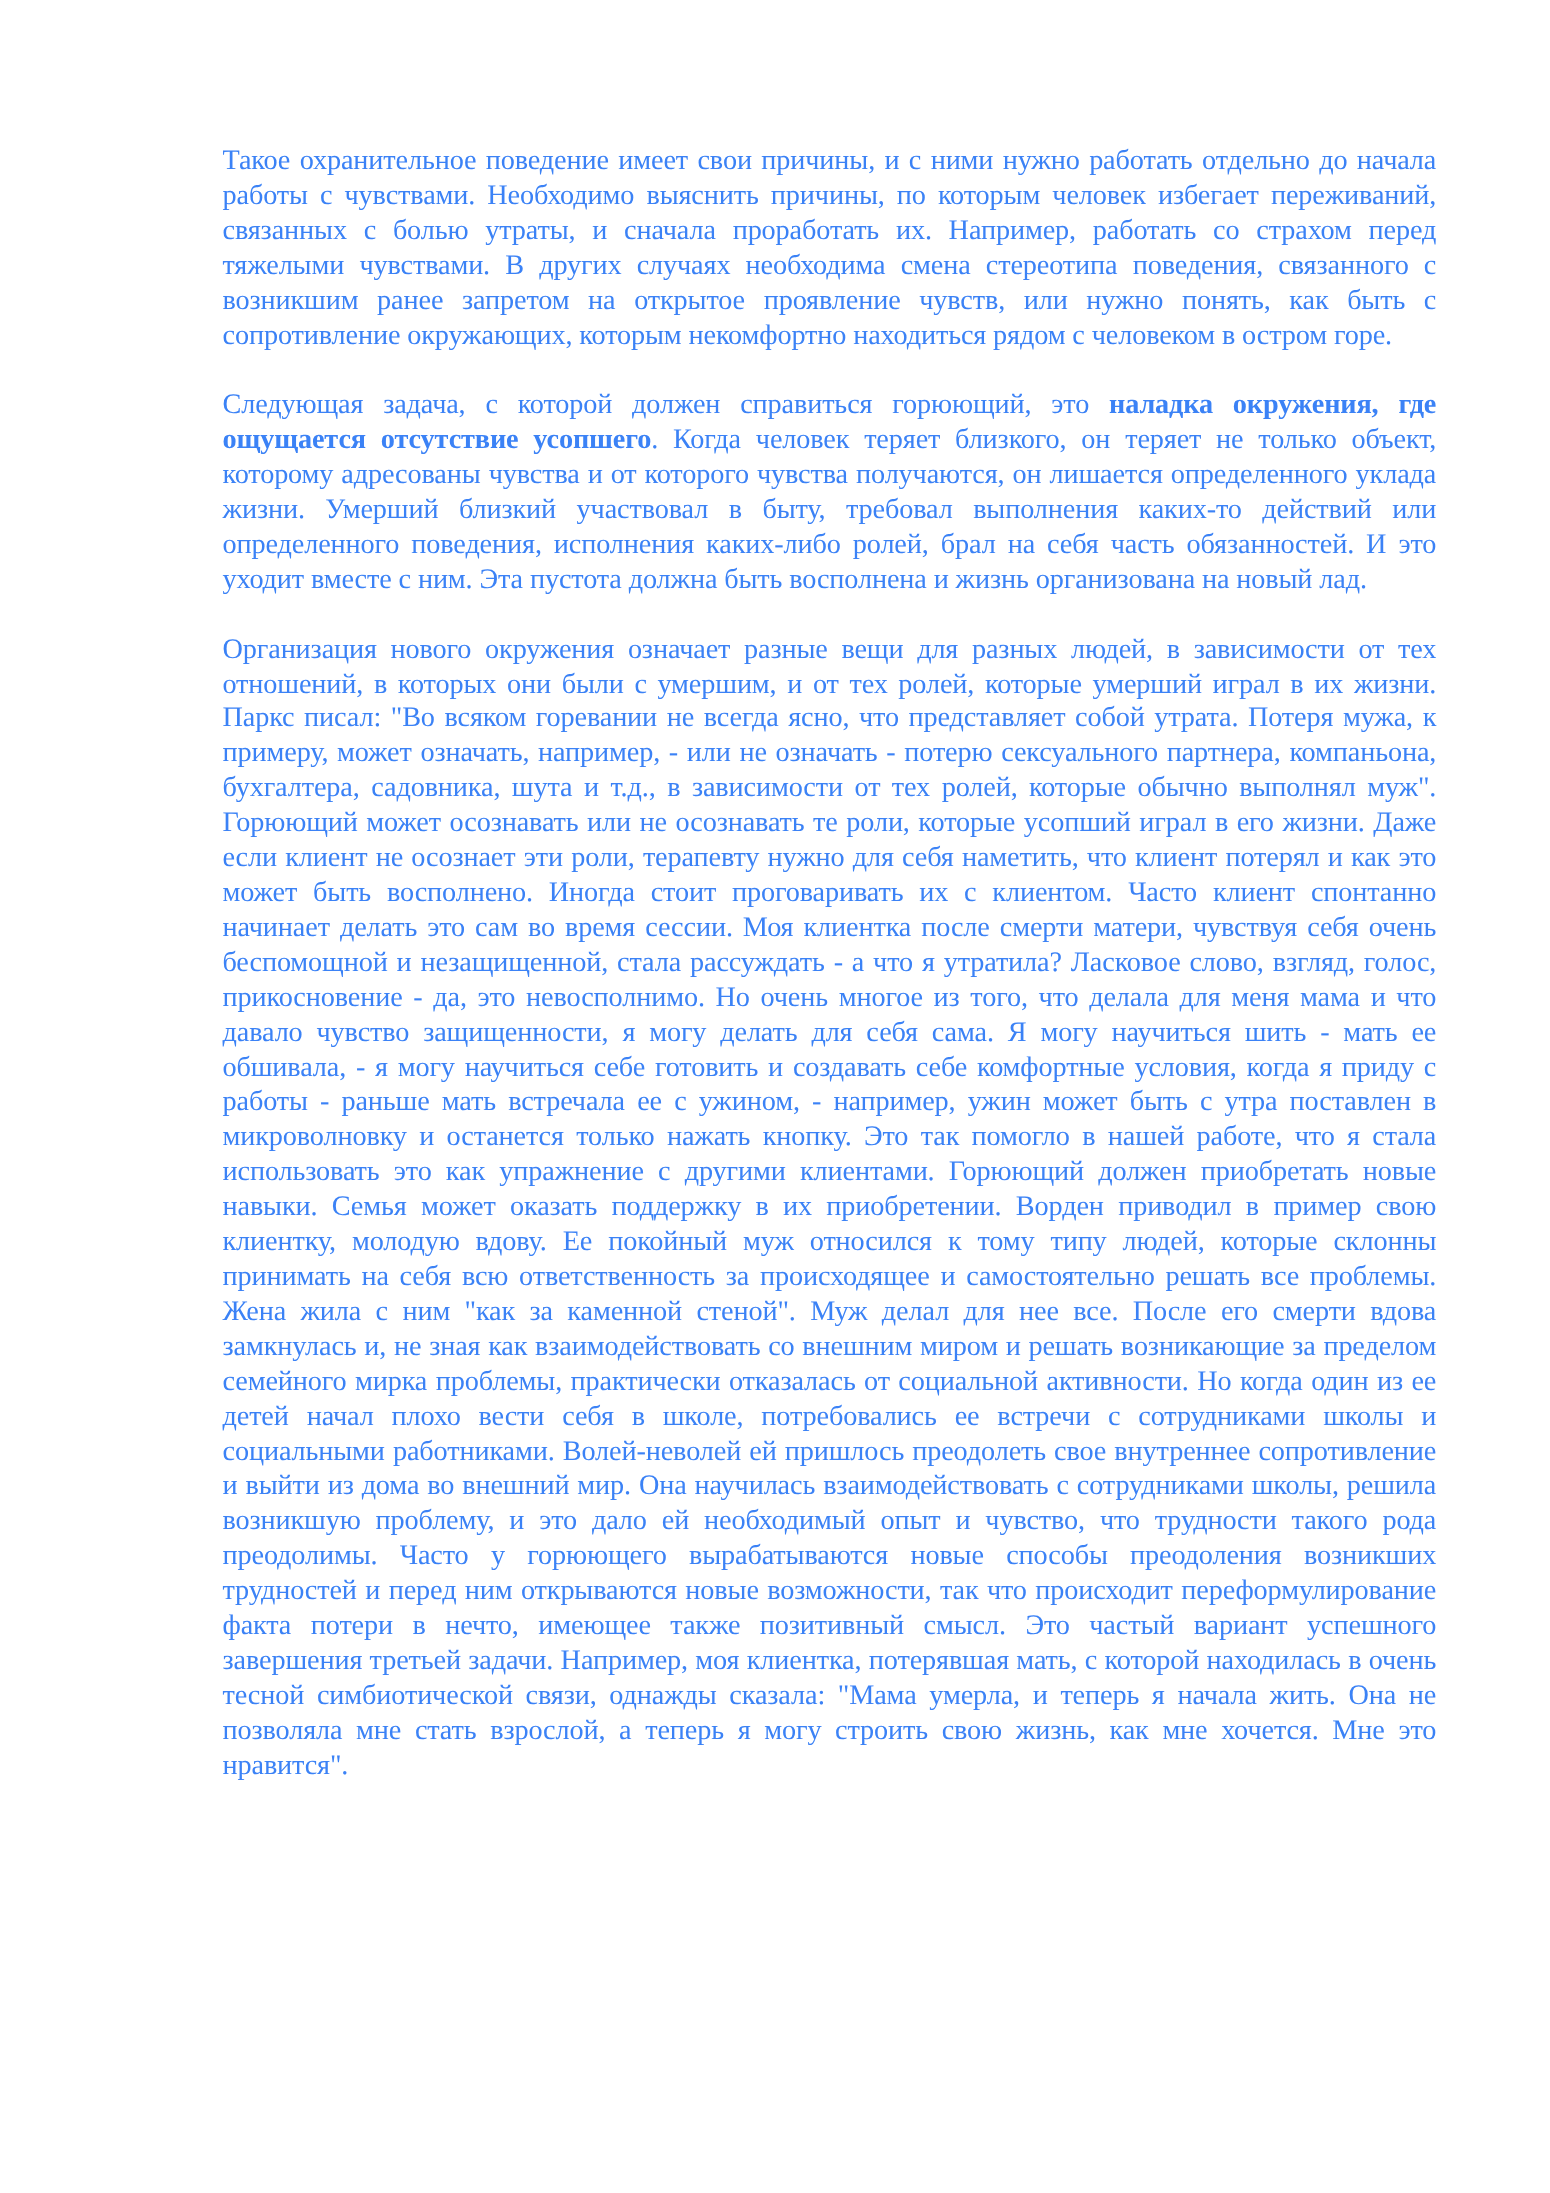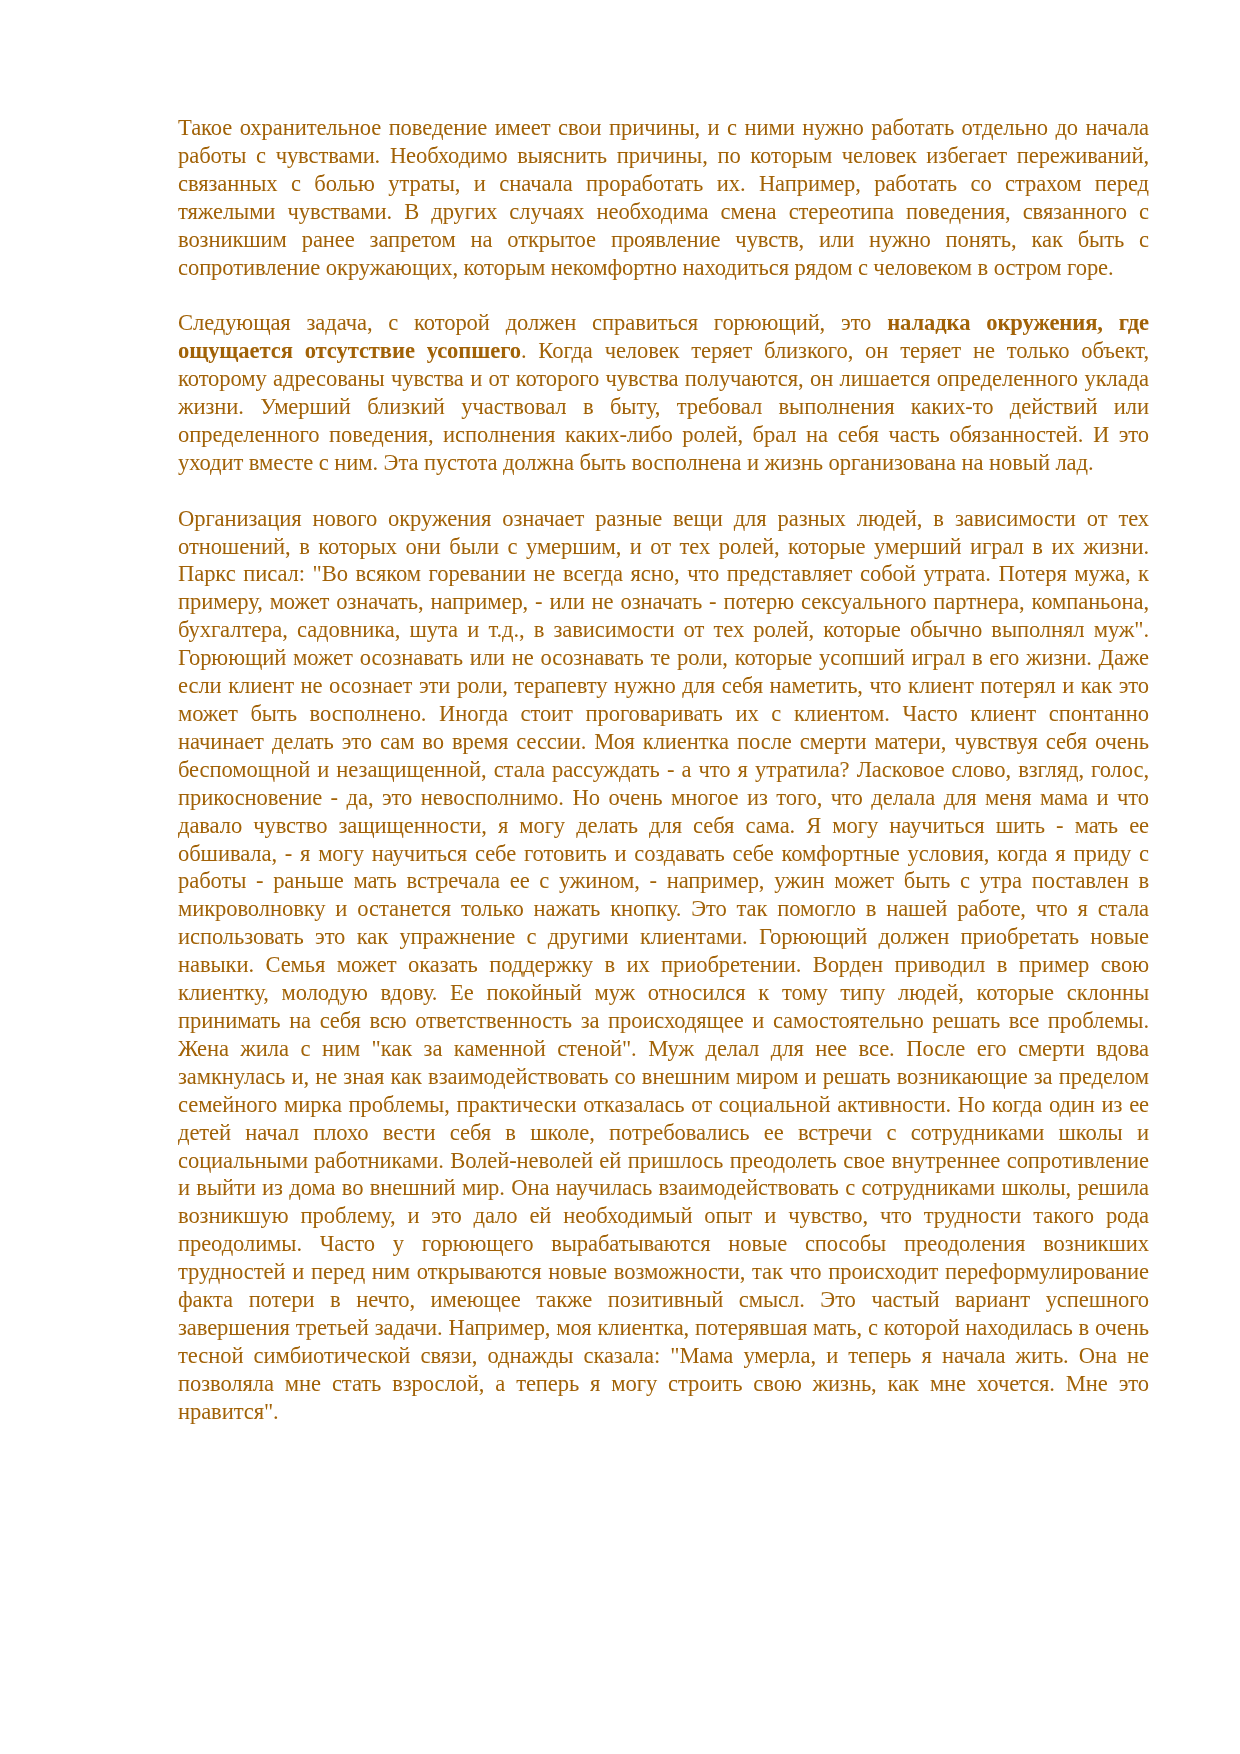--- a/index.html
+++ b/index.html
@@ -11,21 +11,21 @@
       width: 1240px;
       height: 1754px;
       position: relative;
       overflow: hidden;
     }
     .page {
       position: absolute;
       left: 178px;
       top: 114px;
       width: 971px;
-      color: #a16207;
+      color: #3b82f6;
       font-family: "Liberation Serif", "DejaVu Serif", serif;
       font-size: 22.6px;
       line-height: 27.9px;
       text-align: justify;
       letter-spacing: -0.1px;
     }
     .para {
       margin: 0 0 27.9px 0;
     }
     .para:last-child {

